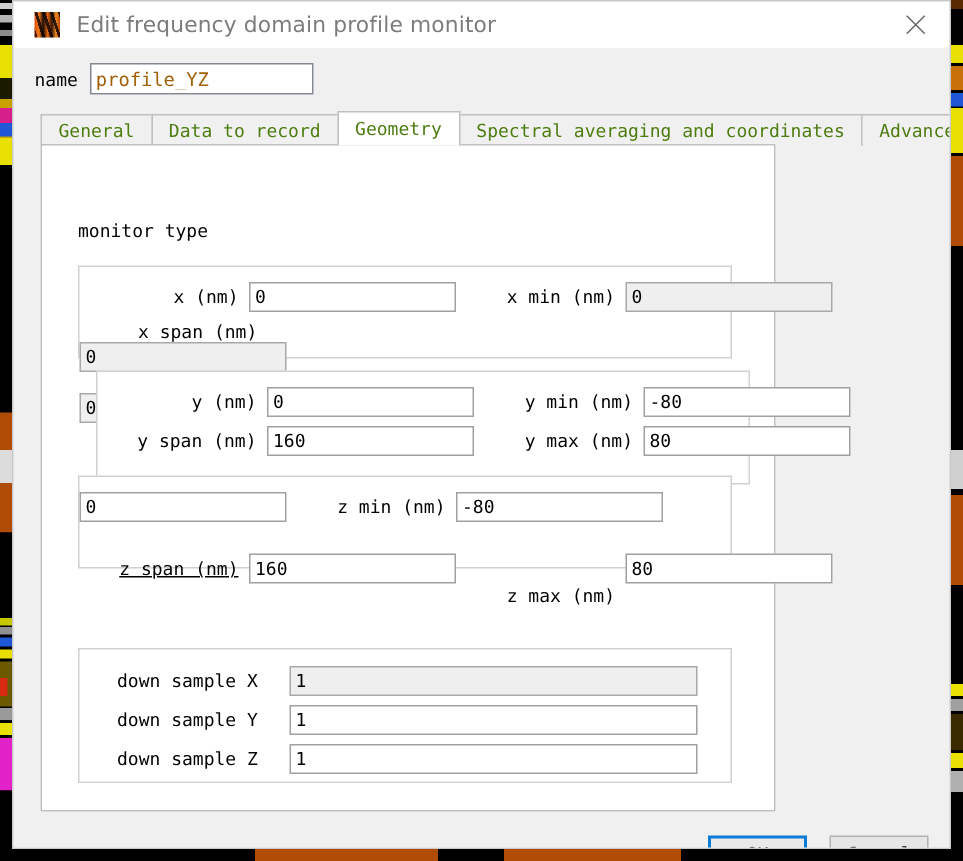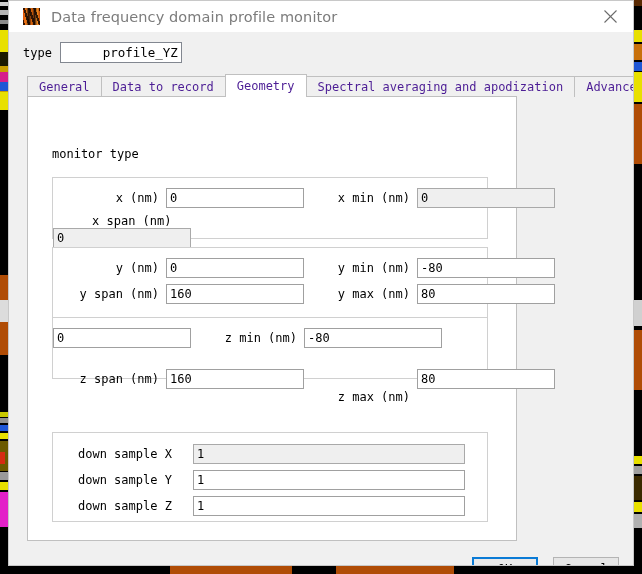--- a/index.html
+++ b/index.html
@@ -91,50 +91,49 @@
     align-items: center;
   }
   .mono-label {
     font-family: "DejaVu Sans Mono", monospace;
     font-size: 12px;
     color: #000000;
     white-space: nowrap;
   }
   #name-label { margin-left: 14px; margin-right: 8px; }
   #name-input {
-    width: 122px;
+    width: 149px;
     height: 21px;
     box-sizing: border-box;
     border: 1px solid #828790;
     background: #ffffff;
     font-family: "DejaVu Sans Mono", monospace;
     font-size: 12.5px;
-    color: #000000;
+    color: #a16207;
     padding: 0 3px;
     outline: none;
-    text-align: right;
   }
 
   
   #tabstrip {
     position: absolute;
     left: 18px; top: 43px;
     height: 22px;
     display: flex;
     align-items: flex-end;
   }
   .tab {
     height: 21px;
     box-sizing: border-box;
     border: 1px solid #c0c0c0;
     border-bottom: none;
     background: #f0f0f0;
     font-family: "DejaVu Sans Mono", monospace;
     font-size: 12px;
-    color: #4c1d95;
+    color: #4d7c0f;
     display: flex;
     align-items: center;
     justify-content: center;
     padding: 0 11px;
     margin-right: -1px;
     cursor: default;
     position: relative;
     white-space: nowrap;
   }
   .tab.active {
@@ -332,41 +331,41 @@
 
   <div class="bgstripe" style="left:0;top:566px;width:642px;height:8px;background:#000;"></div>
   <div class="bgstripe" style="left:170px;top:566px;width:122px;height:8px;background:#b04c05;"></div>
   <div class="bgstripe" style="left:336px;top:566px;width:118px;height:8px;background:#b04c05;"></div>
 </div>
 
 <div id="dialog">
 
   <div id="titlebar">
     <div id="app-icon"></div>
-    <div id="title-text">Data frequency domain profile monitor</div>
+    <div id="title-text">Edit frequency domain profile monitor</div>
     <div id="close-btn">
       <svg width="13" height="13" viewBox="0 0 13 13" aria-hidden="true">
         <line x1="0.5" y1="0.5" x2="12.5" y2="12.5" stroke="#6b6b6b" stroke-width="1.1"></line>
         <line x1="12.5" y1="0.5" x2="0.5" y2="12.5" stroke="#6b6b6b" stroke-width="1.1"></line>
       </svg>
     </div>
   </div>
 
   <div id="dlg-body">
 
     <div id="name-row">
-      <span class="mono-label" id="name-label">type</span>
+      <span class="mono-label" id="name-label">name</span>
       <input id="name-input" type="text" value="profile_YZ" style="">
     </div>
 
     <div id="tabstrip">
       <div class="tab">General</div>
       <div class="tab">Data to record</div>
       <div class="tab active">Geometry</div>
-      <div class="tab">Spectral averaging and apodization</div>
+      <div class="tab">Spectral averaging and coordinates</div>
       <div class="tab">Advanced</div>
     </div>
 
     <div id="tabpanel">
 
       <div id="mt-row">
         <span class="mono-label" id="mt-label">monitor type</span>
       </div>
 
       <div class="groupbox" style="left:24px; top:80px; width:436px; height:62px;">
@@ -377,21 +376,21 @@
           <input class="txtbox disabled" type="text" style="width: 138px;" readonly="" value="0">
         </div>
         <div class="gb-row" style="left:0; top:36px;flex-direction:column;">
           <span class="fld-label" style="width:106px;">x span (nm)</span>
           <input class="txtbox disabled" type="text" style="width: 138px;" readonly="" value="0">
           <span class="fld-label" style="width:96px; padding-left:10px;">x max (nm)</span>
           <input class="txtbox disabled" type="text" style="width: 138px;" readonly="" value="0">
         </div>
       </div>
 
-      <div class="groupbox" style="left:24px; top:150px; width:436px; height:76px;">
+      <div class="groupbox" style="left:36px; top:150px; width:436px; height:76px;">
         <div class="gb-row" style="left:0; top:10px;">
           <span class="fld-label" style="width:106px;">y (nm)</span>
           <input class="txtbox" type="text" style="width: 138px;" value="0">
           <span class="fld-label" style="width:96px; padding-left:10px;">y min (nm)</span>
           <input class="txtbox" type="text" style="width: 138px;" value="-80">
         </div>
         <div class="gb-row" style="left:0; top:36px;">
           <span class="fld-label" style="width:106px;">y span (nm)</span>
           <input class="txtbox" type="text" style="width: 138px;" value="160">
           <span class="fld-label" style="width:96px; padding-left:10px;">y max (nm)</span>
@@ -399,21 +398,21 @@
         </div>
       </div>
 
       <div class="groupbox" style="left:24px; top:220px; width:436px; height:62px;">
         <div class="gb-row" style="left:0; top:10px;">
           <input class="txtbox" type="text" style="width: 138px;" value="0">
           <span class="fld-label" style="width:96px; padding-left:10px;">z min (nm)</span>
           <input class="txtbox" type="text" style="width: 138px;" value="-80">
         </div>
         <div class="gb-row" style="left:0; top:36px;">
-          <span class="fld-label" style="width:106px;">z span (nm)</span>
+          <span class="fld-label" style="width:106px;text-decoration:underline;">z span (nm)</span>
           <input class="txtbox" type="text" style="width: 138px;" value="160">
           <span class="fld-label" style="width:96px; padding-left:10px;margin-top:36px;">z max (nm)</span>
           <input class="txtbox" type="text" style="width: 138px;" value="80">
         </div>
       </div>
 
 
       <div class="groupbox" style="left:24px; top:335px; width:436px; height:90px;">
         <div class="gb-row" style="left:25px; top:11px;">
           <span class="ds-label" style="width:108px;">down sample X</span>

